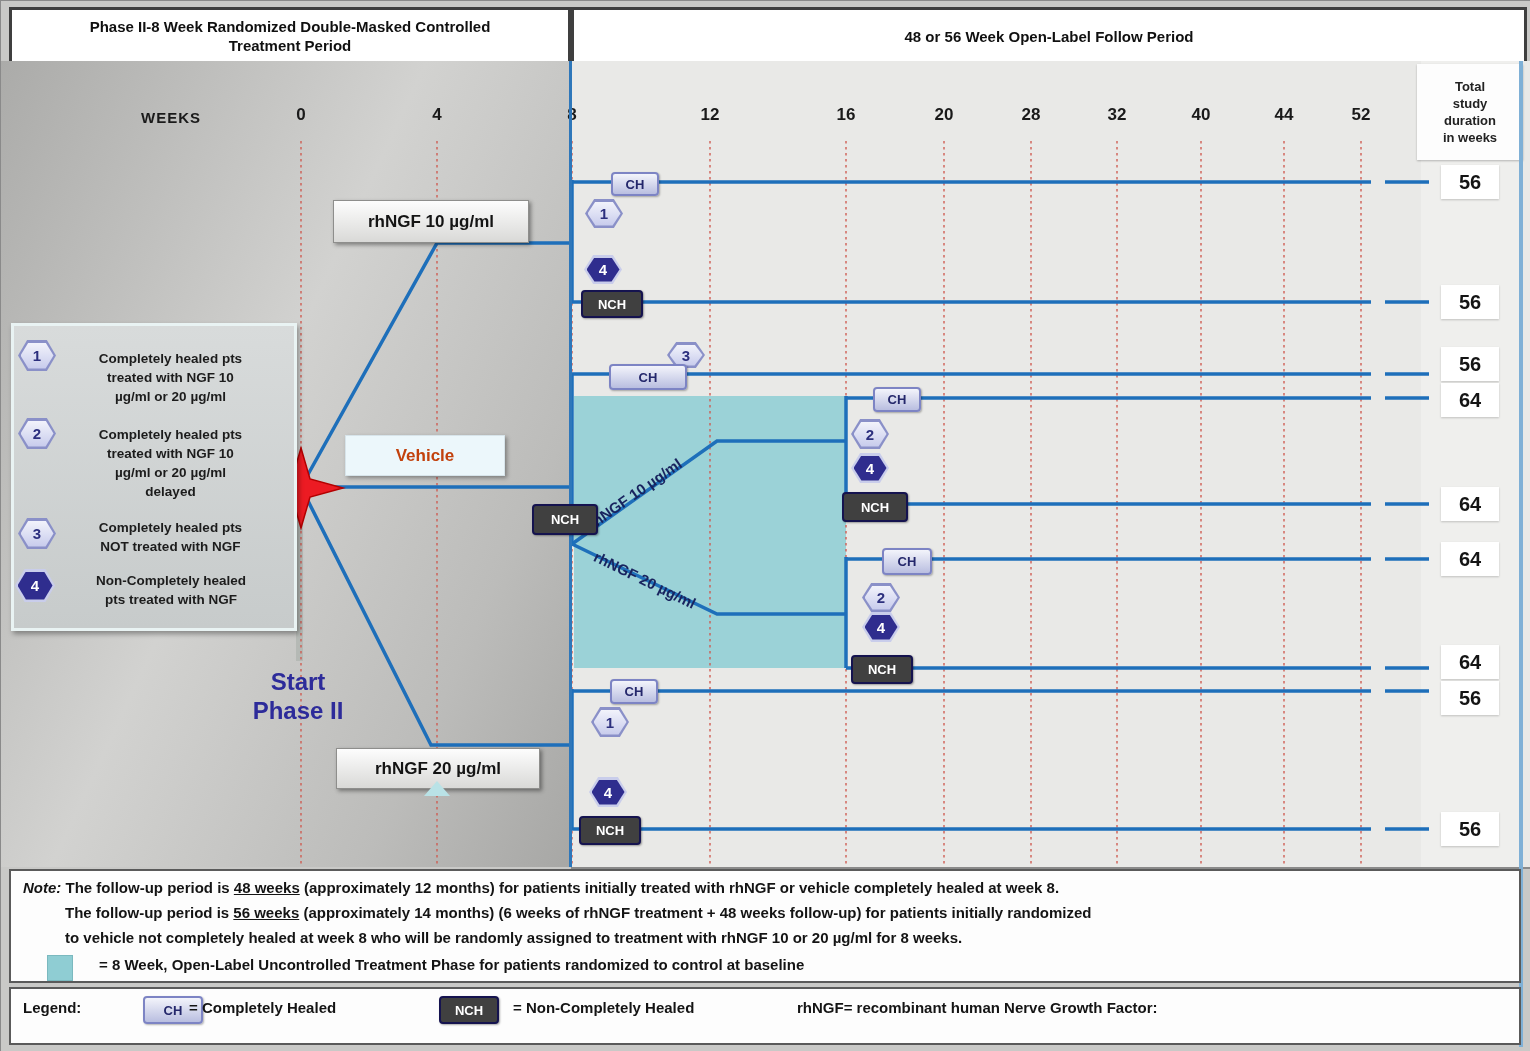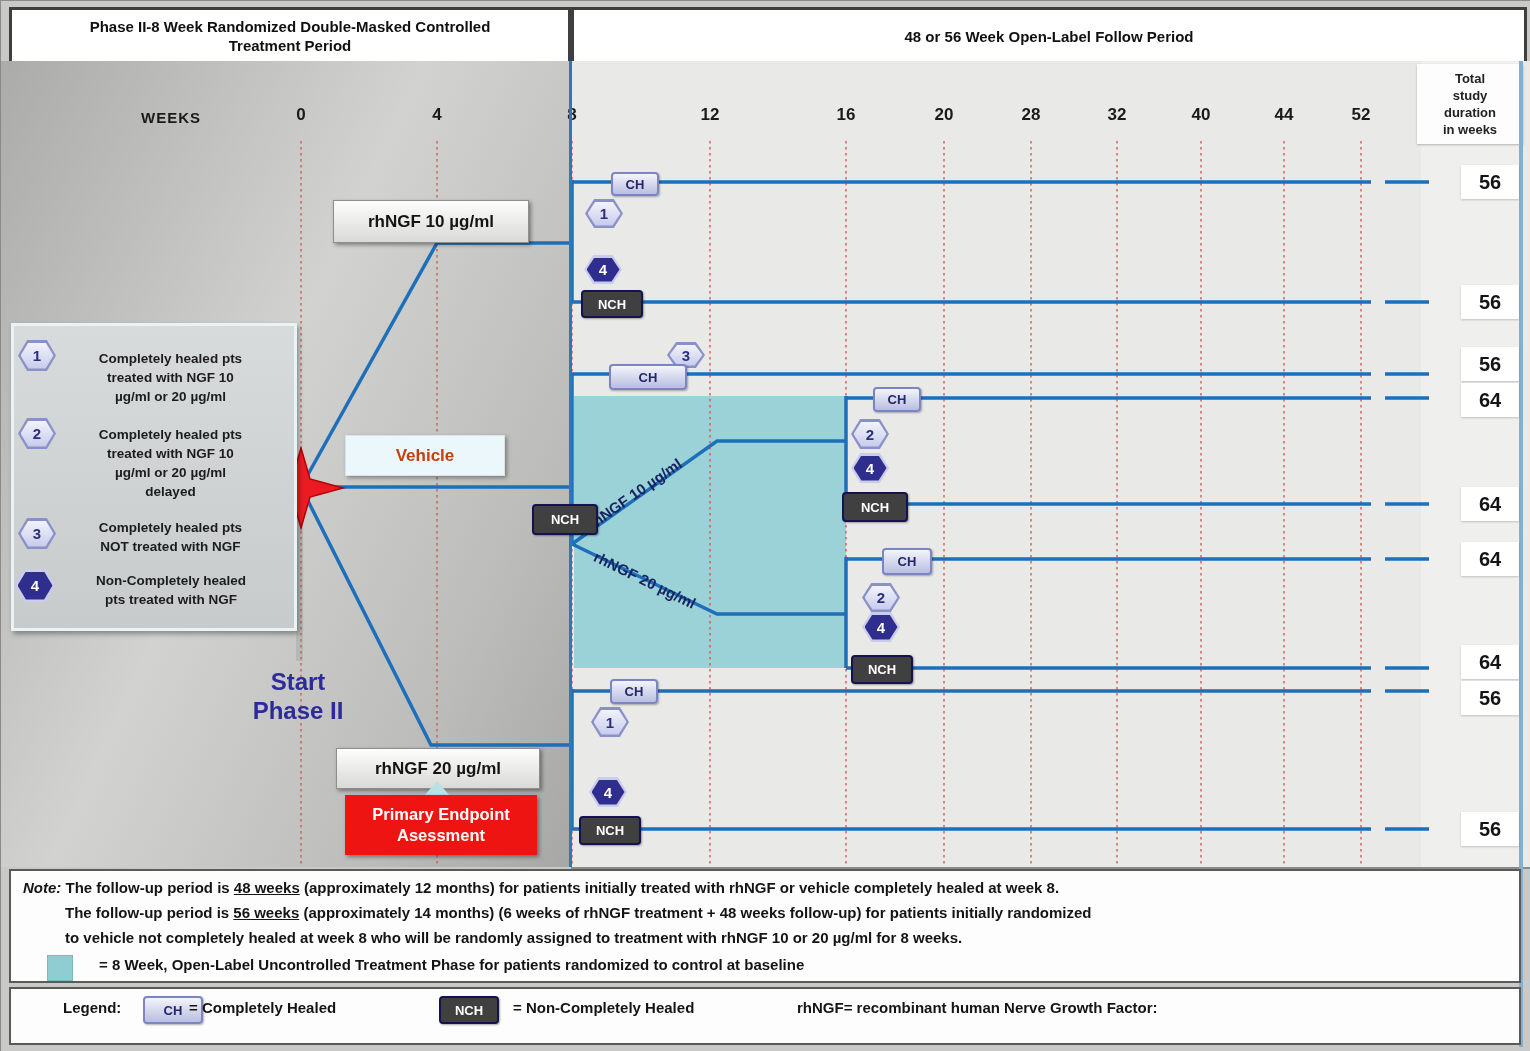--- a/index.html
+++ b/index.html
@@ -10,21 +10,21 @@
   
   .hdrbox{position:absolute;background:#fff;border:3px solid #3f3f3f;
     display:flex;align-items:center;justify-content:center;text-align:center;
     font-size:15px;color:#101010;white-space:pre-line;line-height:19px;}
   
   .panel-left{position:absolute;left:0;top:60px;width:570px;height:806px;
     background:linear-gradient(115deg,#ababa9,#d2d2d0 45%,#bcbcba 78%,#a7a7a5);}
   .panel-right{position:absolute;left:570px;top:60px;width:960px;height:806px;
     background:#e9e9e7;border-bottom:2px solid #8a8a8a;}
   .dur-col{position:absolute;left:1420px;top:60px;width:100px;height:806px;background:#efefed;}
-  .dur-title{position:absolute;left:1416px;top:63px;width:106px;height:80px;background:#fdfdfd;
+  .dur-title{position:absolute;left:1416px;top:63px;width:106px;height:96px;background:#fdfdfd;
     display:flex;align-items:center;justify-content:center;text-align:center;
     font-size:13px;color:#222;white-space:pre-line;line-height:17px;box-shadow:0 1px 2px rgba(0,0,0,.25);}
   .weeks-label{position:absolute;left:140px;top:108px;font-size:15px;letter-spacing:1px;color:#1a1a1a;}
   .tick{position:absolute;top:104px;width:44px;text-align:center;font-size:17px;color:#1a1a1a;}
   
   .keybox{position:absolute;left:10px;top:322px;width:280px;height:302px;
     background:linear-gradient(180deg,#d8dbdb,#c7cbcb);border:3px solid #e9f3f3;
     box-shadow:2px 3px 5px rgba(0,0,0,.35);}
   .key-text{position:absolute;text-align:center;font-size:13.5px;color:#1c1c1c;
     white-space:pre-line;line-height:19px;}
@@ -54,21 +54,21 @@
   .uparrow{position:absolute;width:0;height:0;border-left:13px solid transparent;
     border-right:13px solid transparent;border-bottom:15px solid #b9e2e6;}
   .start-label{position:absolute;left:212px;top:666px;width:170px;text-align:center;
     font-size:24px;color:#2d2b9a;white-space:pre-line;line-height:29px;}
   .teal-box{position:absolute;left:573px;top:395px;width:272px;height:272px;background:#9bd2d7;}
   .diag-label{position:absolute;font-size:15px;color:#18235e;white-space:nowrap;}
   .stub{position:absolute;left:295px;top:513px;width:7px;height:147px;background:#b5b9b5;}
   
   .dur{position:absolute;left:1440px;width:58px;height:34px;background:#fff;
     display:flex;align-items:center;justify-content:center;font-size:20px;color:#141414;
-    box-shadow:0 1px 2px rgba(0,0,0,.2);margin-left:20px;}
+    box-shadow:0 1px 2px rgba(0,0,0,.2);}
   
   .notes{position:absolute;left:8px;top:868px;width:1512px;height:114px;background:#fdfdfd;
     border:2px solid #5a5a5a;box-sizing:border-box;font-size:15px;color:#141414;}
   .noteline{position:absolute;white-space:nowrap;}
   .u{text-decoration:underline;}
   .note-word{font-style:italic;}
   .swatch{position:absolute;left:36px;top:84px;width:24px;height:24px;background:#8fcdd3;border:1px solid #7bb9bf;}
   .legendbar{position:absolute;left:8px;top:986px;width:1512px;height:58px;background:#fdfdfd;
     border:2px solid #5a5a5a;box-sizing:border-box;font-size:15px;color:#141414;}
   svg{position:absolute;left:0;top:0;pointer-events:none;}
@@ -180,22 +180,20 @@
     </div>
   <div class="key-text" style="left:58px;top:570px;width:224px;">Non-Completely healed
 pts  treated  with NGF</div>
 
   <div class="armbox" style="left:332px;top:199px;width:194px;height:41px;">rhNGF 10 µg/ml</div>
   <div class="vehbox" style="left:344px;top:434px;width:158px;height:39px;">Vehicle</div>
   <div class="armbox" style="left:335px;top:747px;width:202px;height:39px;">rhNGF 20 µg/ml</div>
   <div class="start-label">Start
 Phase II</div>
   <div class="uparrow" style="left:423px;top:780px;"></div>
-  <div class="redbox" style="left:344px;top:794px;width:192px;height:60px;">Primary Endpoint
-Asessment</div>
 
   <div class="diag-label" style="left:588px;top:516px;transform:rotate(-35deg);transform-origin:0 50%;">rhNGF 10 µg/ml</div>
   <div class="diag-label" style="left:594px;top:546px;transform:rotate(26deg);transform-origin:0 50%;">rhNGF 20 µg/ml</div>
 
   <div class="chb" style="left:582px;top:171px;width:44px;height:20px;">CH</div>
   <div class="hex light" style="left:584px;top:198px;width:38px;height:29px;">
       <div class="in">1</div>
     </div>
   <div class="hex dark" style="left:583px;top:254px;width:38px;height:29px;">
       <div class="in">4</div>
@@ -256,21 +254,21 @@
       <span>The follow-up period is</span>
       <span class="u">56 weeks</span>
       <span>(approximately 14 months) (6 weeks of rhNGF treatment + 48 weeks follow-up) for patients  initially  randomized</span>
     </div>
     <div class="noteline" style="left:54px;top:58px;">to vehicle  not completely healed at week 8 who will be randomly assigned to treatment with rhNGF 10 or 20 µg/ml for 8 weeks.</div>
     <div class="swatch"></div>
     <div class="noteline" style="left:88px;top:85px;">= 8 Week, Open-Label Uncontrolled Treatment  Phase for patients randomized to control at baseline</div>
   </div>
 
   <div class="legendbar">
-    <div class="abs" style="left:12px;top:10px;margin-left:40px;">Legend:</div>
+    <div class="abs" style="left:12px;top:10px;">Legend:</div>
     <div class="chb" style="left:104px;top:7px;width:56px;height:24px;">CH</div>
     <div class="abs" style="left:178px;top:10px;">= Completely Healed</div>
     <div class="nchb" style="left:428px;top:7px;width:56px;height:24px;">NCH</div>
     <div class="abs" style="left:502px;top:10px;">= Non-Completely Healed</div>
     <div class="abs" style="left:786px;top:10px;">rhNGF= recombinant human Nerve Growth Factor:</div>
   </div>
 
 </div>
 
 </body></html>

